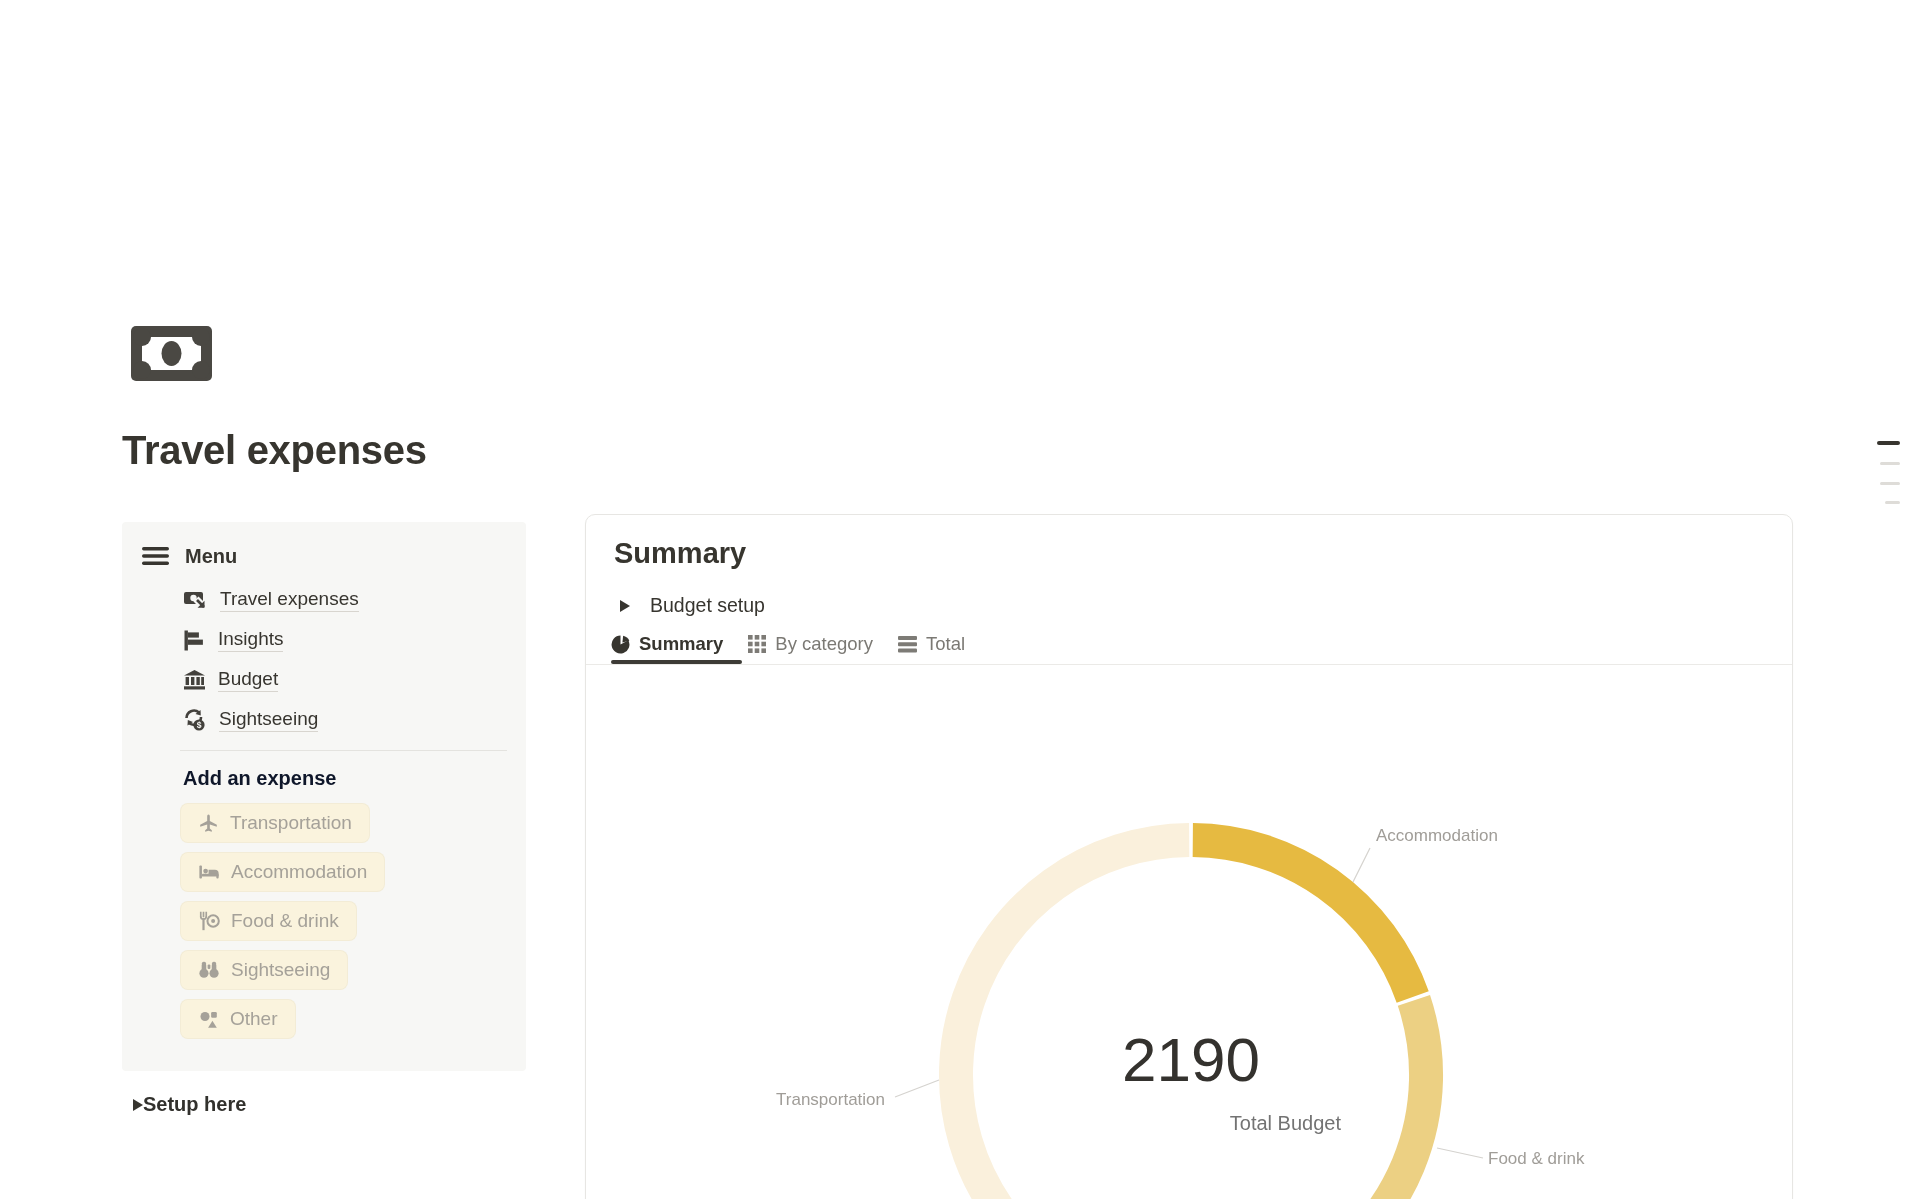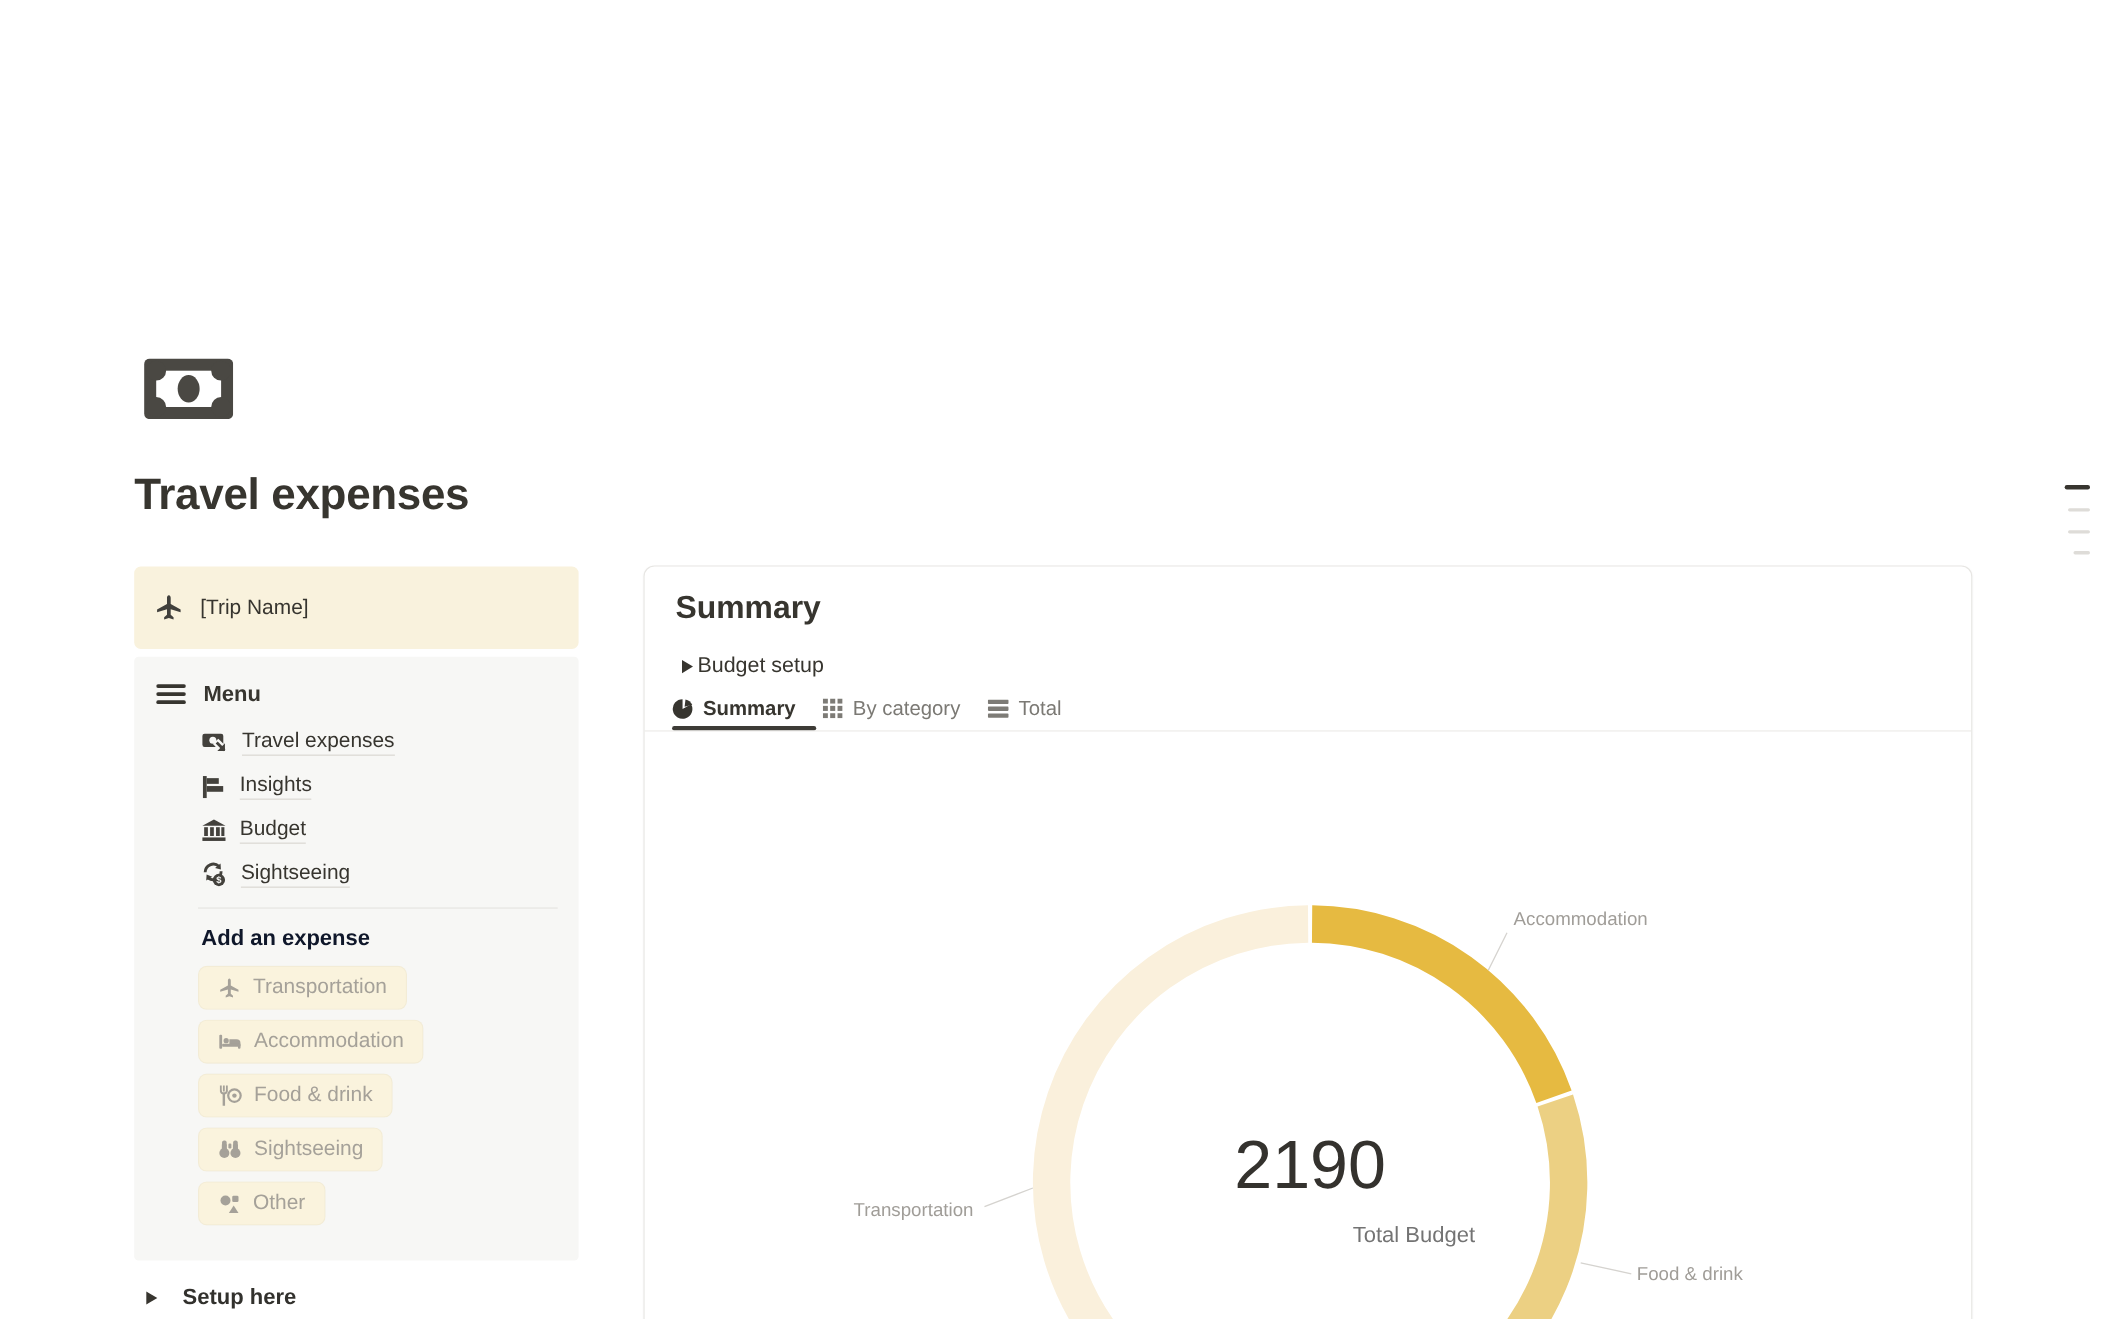--- a/index.html
+++ b/index.html
@@ -45,39 +45,39 @@
     font-size:19px;color:#37352f;border-bottom:1px solid #d8d5cf;padding-bottom:1px;cursor:pointer;
   }
   .menu-divider{margin:10px 0 0 58px;width:327px;border-top:1px solid #e4e3df;}
   .add-heading{margin:16px 0 0 61px;font-size:20px;font-weight:700;color:#0f172a;}
   .expense-buttons{margin:13px 0 0 58px;display:flex;flex-direction:column;align-items:flex-start;gap:9px;}
   .exp-btn{
     display:inline-flex;align-items:center;gap:11px;height:40px;padding:0 17px;
     background:#faf3dd;border:1px solid rgba(84,72,49,0.04);border-radius:8px;
     font-size:19px;color:#a5a199;box-sizing:border-box;cursor:pointer;
   }
-  .toggle-row{display:flex;align-items:center;gap:23px;margin:22px 0 0 11px;}
+  .toggle-row{display:flex;align-items:center;gap:0;margin:22px 0 0 11px;}
   .toggle-row .txt{font-size:20px;font-weight:600;color:#32312d;}
   .tri{
     width:0;height:0;border-left:11px solid #37352f;
     border-top:7px solid transparent;border-bottom:7px solid transparent;
   }
   .tri.small{border-left-width:10px;border-top-width:6px;border-bottom-width:6px;}
 
   
   .card{
     position:absolute;left:585px;top:514px;width:1208px;height:760px;
     background:#fff;border:1px solid #e7e6e3;border-radius:10px;box-sizing:border-box;
     box-shadow:0 1px 2px rgba(15,15,15,0.03);
   }
   .card h2{
     position:absolute;left:28px;top:22px;margin:0;
     font-size:29px;font-weight:700;color:#37352f;
   }
-  .budget-toggle{position:absolute;left:34px;top:79px;display:flex;align-items:center;gap:4px;}
+  .budget-toggle{position:absolute;left:34px;top:79px;display:flex;align-items:center;gap:20px;}
   .budget-toggle .txt{font-size:19.5px;color:#37352f;}
   .tabs{position:absolute;left:25px;top:112px;display:flex;gap:25px;align-items:center;height:34px;}
   .tab{display:flex;align-items:center;gap:9px;cursor:pointer;}
   .tab .lbl{font-size:18.5px;color:#7b7974;}
   .tab.active .lbl{color:#37352f;font-weight:600;}
   .tab-underline{position:absolute;left:25px;top:145px;width:131px;height:4px;background:#3d3b36;border-radius:2px;}
   .tabs-divider{position:absolute;left:0;top:149px;width:100%;height:1px;background:#ebeae7;}
 
   
   .chart-svg{position:absolute;left:300px;top:290px;width:620px;height:470px;}
@@ -117,28 +117,20 @@
 
 <div class="toc">
   <div class="bar b1"></div>
   <div class="bar b2"></div>
   <div class="bar b3"></div>
   <div class="bar b4"></div>
 </div>
 
 <div class="sidebar">
 
-  <div class="callout">
-    <span>
-      <svg width="27" height="27" viewBox="0 0 24 24" fill="#41403c">
-        <path d="M12 1.8c.9 0 1.5 1 1.5 2.2v5l8 4.4v2.2l-8-2.4v4.5l2.3 1.9v1.8L12 20.3l-3.8 1.1v-1.8l2.3-1.9v-4.5l-8 2.4v-2.2l8-4.4V4c0-1.2.6-2.2 1.5-2.2z"></path>
-      </svg>
-    </span>
-    <span class="label">[Trip Name]</span>
-  </div>
 
   <div class="menu-card">
     <div class="menu-head">
       <span>
         <svg width="27" height="22" viewBox="0 0 27 22">
           <rect x="0" y="2" width="27" height="3.4" rx="1.7" fill="#37352f"></rect>
           <rect x="0" y="9.3" width="27" height="3.4" rx="1.7" fill="#37352f"></rect>
           <rect x="0" y="16.6" width="27" height="3.4" rx="1.7" fill="#37352f"></rect>
         </svg>
       </span>

